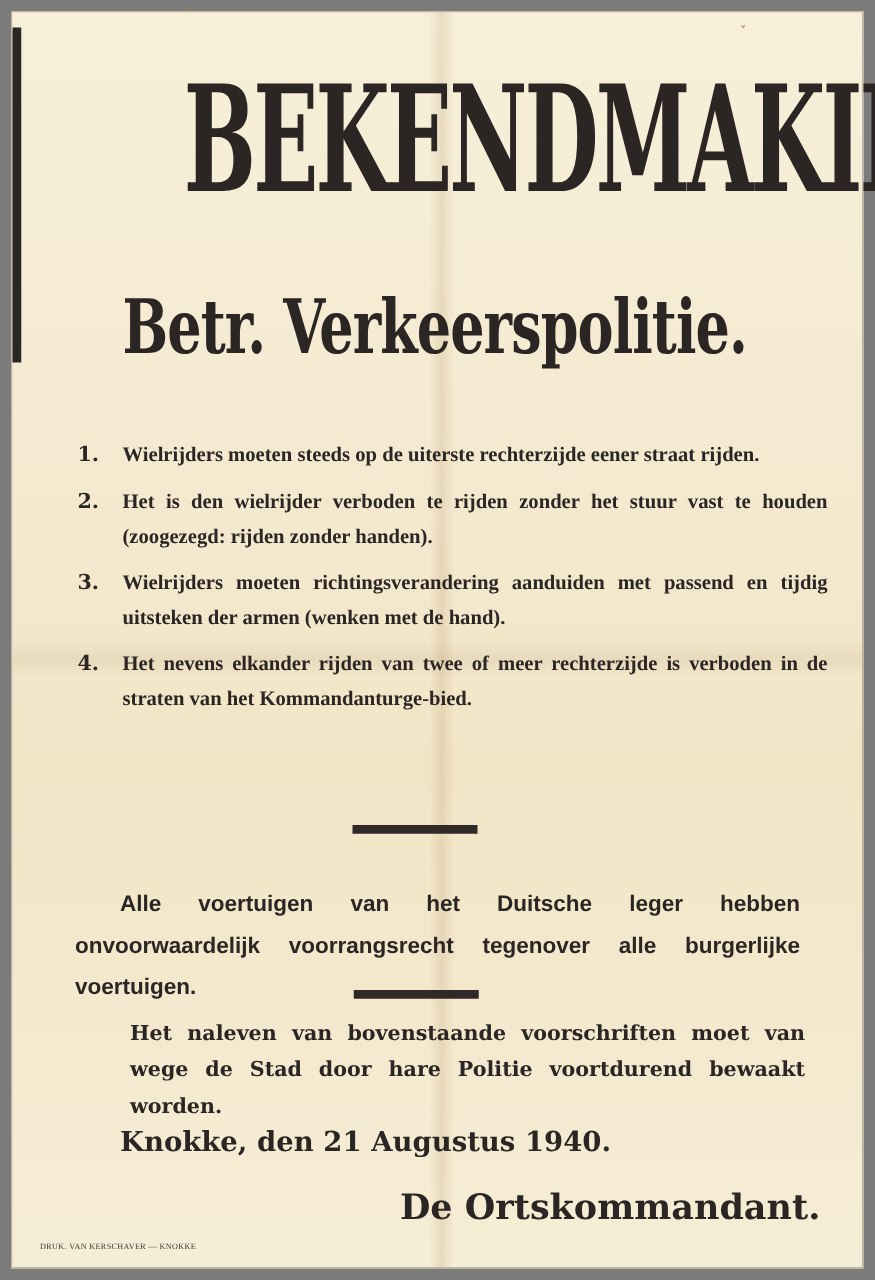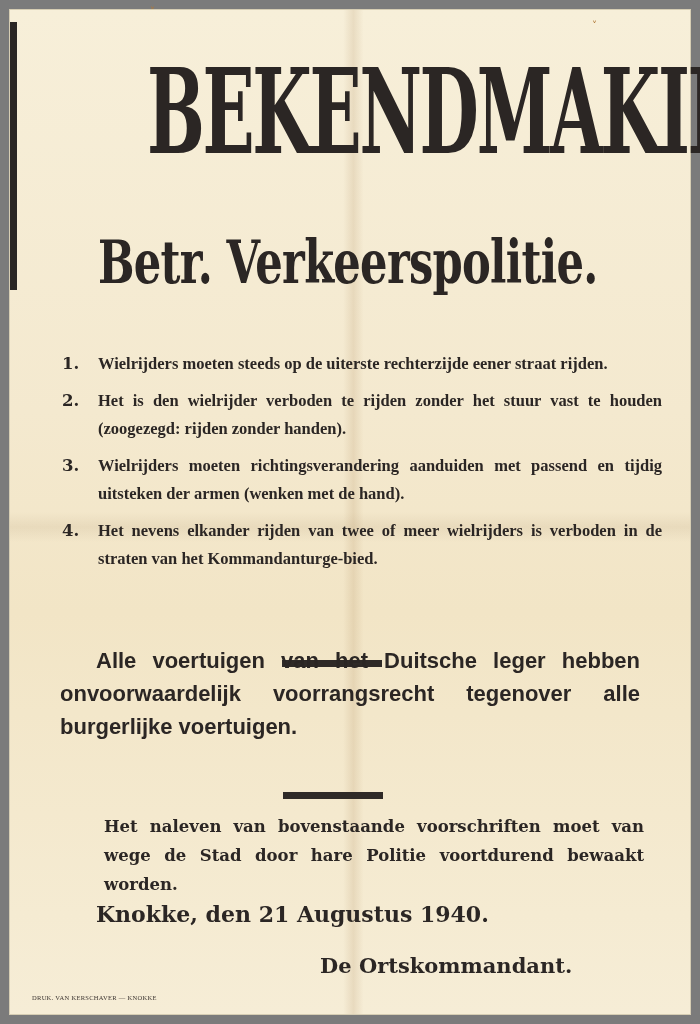--- a/index.html
+++ b/index.html
@@ -66,24 +66,24 @@
   .rule-num { width: 36px; flex: 0 0 36px; }
   .rule-text { flex: 1; text-align: justify; text-align-last: left; font-family: Liberation Serif, serif; }
 
   .divider {
     position: absolute;
     height: 7px; width: 100px;
     background: #2f2a27;
   }
   .emphasis {
     position: absolute;
-    left: 60px; top: 644px; width: 580px;
+    left: 60px; top: 707px; width: 580px;
     font-family: "Liberation Sans", sans-serif;
     font-weight: bold;
-    font-size: 22px;
+    font-size: 18px;
     line-height: 33px;
     text-align: justify;
     text-align-last: left;
     text-indent: 36px;
   }
   .closing {
     position: absolute;
     left: 104px; top: 812px; width: 540px;
     font-family: "DejaVu Serif", serif;
     font-weight: bold;
@@ -98,21 +98,21 @@
     font-family: "DejaVu Serif", serif;
     font-weight: bold;
     font-size: 22px;
     line-height: 28px;
   }
   .signature {
     position: absolute;
     left: 320px; top: 951px;
     font-family: "DejaVu Serif", serif;
     font-weight: bold;
-    font-size: 21px;
+    font-size: 28px;
     line-height: 30px;
   }
   .printer {
     position: absolute;
     left: 32px; top: 994px;
     font-family: "Liberation Serif", serif;
     font-size: 6.5px;
     letter-spacing: 0.3px;
     color: #3c3531;
   }
@@ -143,21 +143,21 @@
   <div class="rule">
     <span class="rule-num">2.</span>
     <span class="rule-text">Het is den wielrijder verboden te rijden zonder het stuur vast te houden (zoogezegd: rijden zonder handen).</span>
   </div>
   <div class="rule">
     <span class="rule-num">3.</span>
     <span class="rule-text">Wielrijders moeten richtingsverandering aanduiden met passend en tijdig uitsteken der armen (wenken met de hand).</span>
   </div>
   <div class="rule">
     <span class="rule-num">4.</span>
-    <span class="rule-text">Het nevens elkander rijden van twee of meer wielrijders is verboden in de straten van het Kommandanturge-bied.</span>
+    <span class="rule-text">Het nevens elkander rijden van twee of meer rechterzijde is verboden in de straten van het Kommandanturge-bied.</span>
   </div>
 </div>
 
 <div class="divider" style="left:282px;top:660px;"></div>
 
 <div class="emphasis ink">Alle voertuigen van het Duitsche leger hebben onvoorwaardelijk voorrangsrecht tegenover alle burgerlijke voertuigen.</div>
 
 <div class="divider" style="left:283px;top:792px;"></div>
 
 <div class="closing ink">Het naleven van bovenstaande voorschriften moet van wege de Stad door hare Politie voortdurend bewaakt worden.</div>

